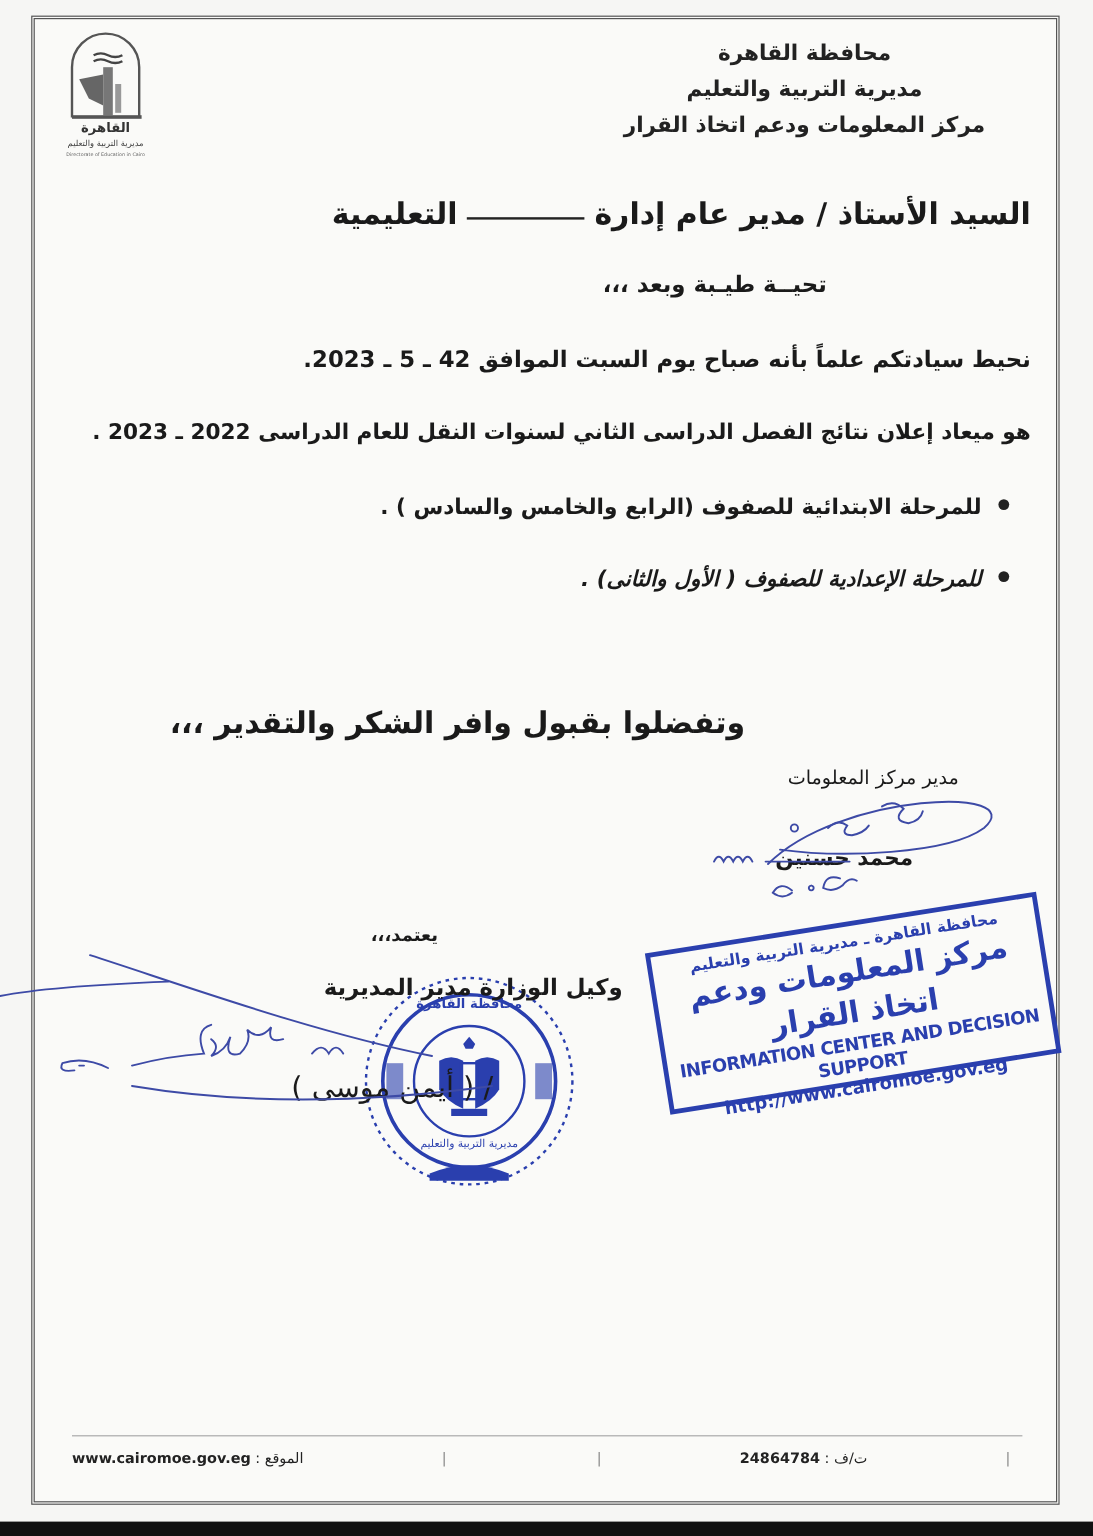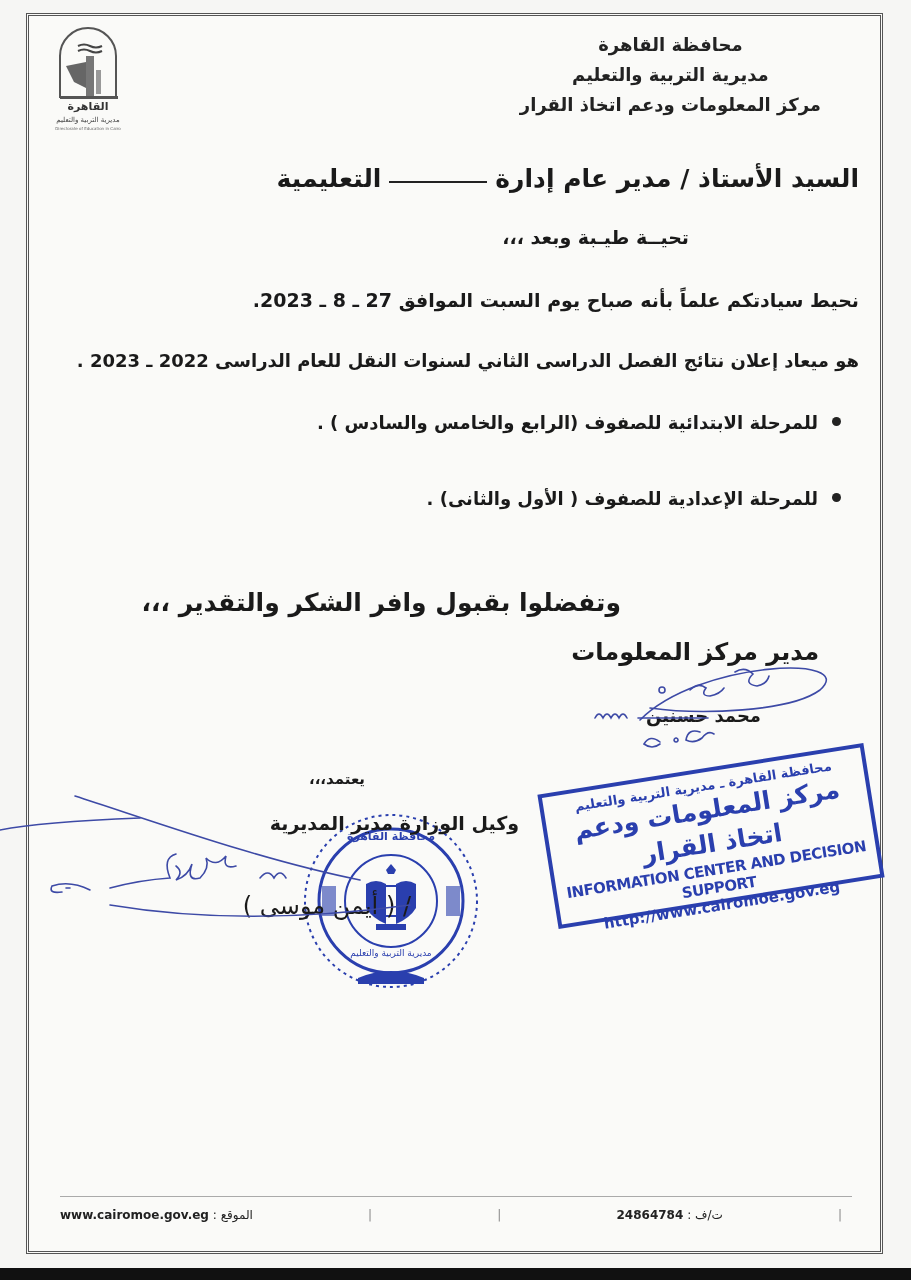--- a/index.html
+++ b/index.html
@@ -22,23 +22,23 @@
   .logo { position:absolute; left:42px; top:26px; width:92px; height:108px; }
 
   .addressee { right:52px; top:164px; font-size:25px; font-weight:bold; }
   .addressee .blank { display:inline-block; width:98px; border-bottom:2px solid #222; margin:0 8px; vertical-align:4px; }
   .greeting { right:222px; top:226px; font-size:19px; font-weight:bold;margin-left:14px; }
   .para1 { right:52px; top:289px; font-size:19px; font-weight:bold; }
   .para2 { right:52px; top:350px; font-size:18px; font-weight:bold; }
   .bullet { right:70px; font-size:18px; font-weight:bold; }
   .bullet .dot { display:inline-block; width:9px; height:9px; border-radius:50%; background:#222; margin-left:14px; vertical-align:3px; }
   .bullet1 { top:412px; }
-  .bullet2 { top:488px; }
+  .bullet2 { top:472px;font-style:italic; }
   .closing { right:290px; top:588px; font-size:25px; font-weight:bold; }
-  .sig1-title { right:92px; top:638px; font-size:24px; font-weight:bold; }
+  .sig1-title { right:112px; top:638px; font-size:16px; font-weight:normal; }
   .sig1-name { right:150px; top:705px; font-size:18px; font-weight:bold; }
   .approve { right:546px; top:770px; font-size:15px; font-weight:bold; }
   .sig2-title { right:392px; top:812px; font-size:19px; font-weight:bold; }
   .sig2-name { right:500px; top:892px; font-size:24px; font-weight:normal; }
 
   .stamp-rect {
     position:absolute; left:546px; top:768px; width:330px; height:136px;
     border:4px solid #2a3fae; transform:rotate(-9deg); transform-origin:center;
     color:#2a3fae; text-align:center; box-sizing:border-box; padding-top:6px;
     background:rgba(255,255,255,0.0);
@@ -81,21 +81,21 @@
   <div>محافظة القاهرة</div>
   <div>مديرية التربية والتعليم</div>
   <div>مركز المعلومات ودعم اتخاذ القرار</div>
 </div>
 
 <div class="abs rtl addressee">
   <span>السيد الأستاذ / مدير عام إدارة</span><span class="blank"></span><span>التعليمية</span>
 </div>
 
 <div class="abs rtl greeting">تحيــة طيـبة وبعد ،،،</div>
-<div class="abs rtl para1">نحيط سيادتكم علماً بأنه صباح يوم السبت  الموافق 27 ـ 8 ـ 2023.</div>
+<div class="abs rtl para1">نحيط سيادتكم علماً بأنه صباح يوم السبت  الموافق 42 ـ 5 ـ 2023.</div>
 <div class="abs rtl para2">هو ميعاد إعلان  نتائج الفصل الدراسى الثاني لسنوات النقل للعام الدراسى  2022 ـ 2023 .</div>
 
 <div class="abs rtl bullet bullet1">
   <span class="dot"></span><span>للمرحلة الابتدائية للصفوف (الرابع والخامس والسادس ) .</span>
 </div>
 <div class="abs rtl bullet bullet2">
   <span class="dot"></span><span>للمرحلة الإعدادية للصفوف ( الأول والثانى) .</span>
 </div>
 
 <div class="abs rtl closing">وتفضلوا بقبول وافر الشكر والتقدير ،،،</div>

